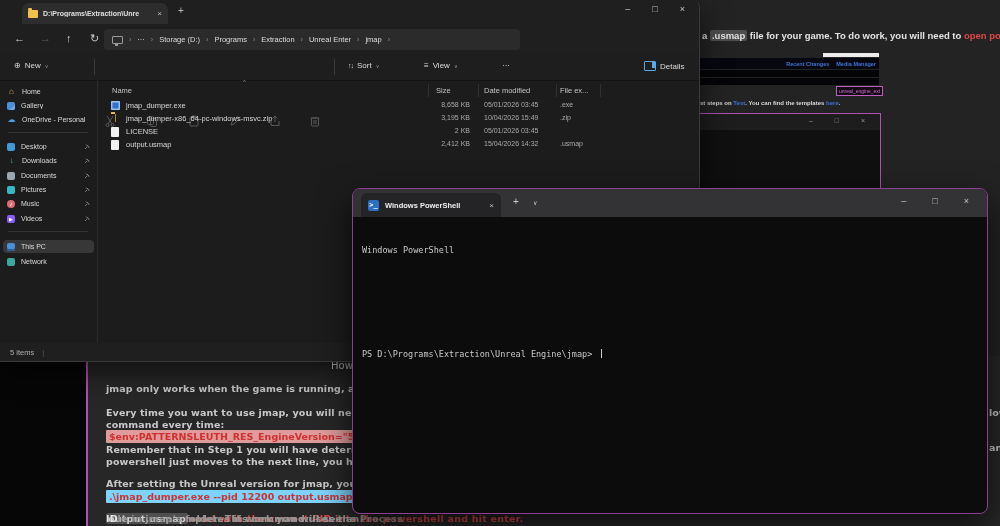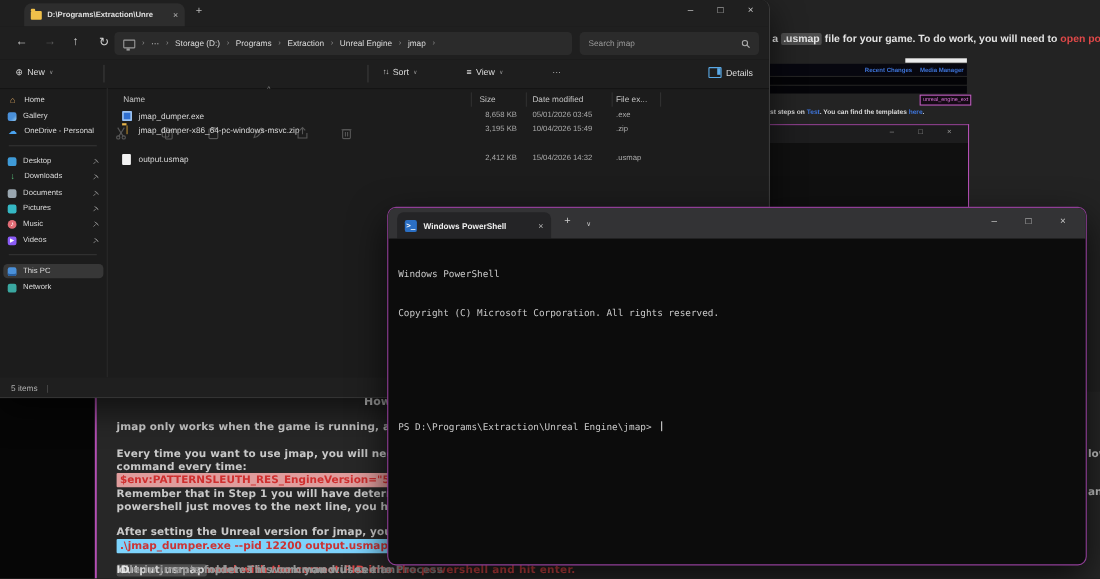--- a/index.html
+++ b/index.html
@@ -22,21 +22,21 @@
   .blue-link{color:#3e74d8}
   .bg-subwin{left:700px;top:113px;width:180px;height:75px;background:#101010;
              border-top:1px solid #b44fb4;border-right:1px solid #b44fb4}
   .bg-subwin-head{position:absolute;left:0;top:0;right:0;height:16px;background:#1d1d1e}
   .bg-subwin-ctrls{position:absolute;right:5px;top:3px;color:#9a9a9a;font-size:7px;letter-spacing:10px}
   .corner-sliver{left:0;top:0;width:7px;height:3px;background:#d9c7d9;opacity:.8}
   
   .doc{left:86px;top:356px;width:914px;height:170px;background:#272727;border-left:2px solid #b44fb4;z-index:2}
   .doc *{position:absolute;white-space:pre}
   .doc-text{font-family:"DejaVu Sans",sans-serif;font-weight:bold;font-size:9.5px;color:#c9c9c9;letter-spacing:.1px}
-  .doc-head{font-family:"DejaVu Sans",sans-serif;font-weight:bold;font-size:10px;color:#ededed}
+  .doc-head{font-family:"DejaVu Sans",sans-serif;font-weight:normal;font-size:10px;color:#ededed}
   .yellow-strip{left:219px;top:1px;width:47px;height:3px;background:#7a7a26}
   .code-chip{font-family:"DejaVu Sans",sans-serif;font-weight:bold;font-size:9.5px;
              background:#e09c9c;color:#cf2f2f;padding:1px 3px;border-radius:1px}
   .code-chip2{background:#7dd3fc;color:#cb3333}
   .gray-chip{background:#4f4f4f;color:#cfcfcf;border-radius:2px;padding:0 2px}
   .dim{color:#969696}
   .white-b{color:#e6e6e6}
   
   .explorer{left:0;top:0;width:700px;height:362px;background:#1c1c1c;z-index:10;
             border-radius:0 8px 0 0;box-shadow:0 10px 30px rgba(0,0,0,.6);border-right:1px solid #3a3a3a;border-bottom:1px solid #3a3a3a;box-sizing:border-box}
@@ -172,31 +172,24 @@
       <span class="monitor-ic"></span>
       <span class="crumb-sep">›</span>
       <span class="crumb">···</span>
       <span class="crumb-sep">›</span>
       <span class="crumb">Storage (D:)</span>
       <span class="crumb-sep">›</span>
       <span class="crumb">Programs</span>
       <span class="crumb-sep">›</span>
       <span class="crumb">Extraction</span>
       <span class="crumb-sep">›</span>
-      <span class="crumb">Unreal Engine</span>
+      <span class="crumb">Unreal Enter</span>
       <span class="crumb-sep">›</span>
       <span class="crumb">jmap</span>
       <span class="crumb-sep">›</span>
-    </div>
-    <div class="pill searchbox">
-      <span class="search-ph">Search jmap</span>
-      <svg width="8" height="8" viewBox="0 0 8 8">
-          <circle cx="3.2" cy="3.2" r="2.4" fill="none" stroke="#aaa" stroke-width="1"></circle>
-          <line x1="5" y1="5" x2="7.4" y2="7.4" stroke="#aaa" stroke-width="1"></line>
-        </svg>
     </div>
   </div>
   <div class="ex-toolbar">
     <div class="tb-item" style="left:14px">
       <span>⊕</span>
       <span>New</span>
       <span class="tb-chev">∨</span>
     </div>
     <div class="tb-div" style="left:94px"></div>
     <svg class="tb-ic abs" style="left:104px;top:61px" width="12" height="12" viewBox="0 0 12 12">
@@ -331,20 +324,27 @@
     <span class="f-date">05/01/2026 03:45</span>
     <span class="f-ext">.exe</span>
   </div>
   <div class="file-row" style="top:113px">
     <span class="f-ic ic-zipfolder"></span>
     <span class="f-name">jmap_dumper-x86_64-pc-windows-msvc.zip</span>
     <span class="f-size">3,195 KB</span>
     <span class="f-date">10/04/2026 15:49</span>
     <span class="f-ext">.zip</span>
   </div>
+  <div class="file-row" style="top:126px">
+    <span class="f-ic ic-file"></span>
+    <span class="f-name">LICENSE</span>
+    <span class="f-size">2 KB</span>
+    <span class="f-date">05/01/2026 03:45</span>
+    <span class="f-ext"></span>
+  </div>
   <div class="file-row" style="top:139px">
     <span class="f-ic ic-file"></span>
     <span class="f-name">output.usmap</span>
     <span class="f-size">2,412 KB</span>
     <span class="f-date">15/04/2026 14:32</span>
     <span class="f-ext">.usmap</span>
   </div>
 
   <div class="ex-status">
     <span class="status-txt">5 items</span>
@@ -362,18 +362,17 @@
     <span class="ps-newtab">+</span>
     <span class="ps-chev">∨</span>
     <div class="win-ctrls" style="right:18px;top:7px;gap:26px">
       <span>–</span>
       <span>□</span>
       <span>×</span>
     </div>
   </div>
   <div class="ps-body">
     <div>Windows PowerShell</div>
-    <div>Copyright (C) Microsoft Corporation. All rights reserved.</div>
     <div class="blank"></div>
     <div class="blank"></div>
     <div><span>PS D:\Programs\Extraction\Unreal Engine\jmap&gt; </span><span class="cursor"></span></div>
   </div>
 </div>
 
 </body></html>

